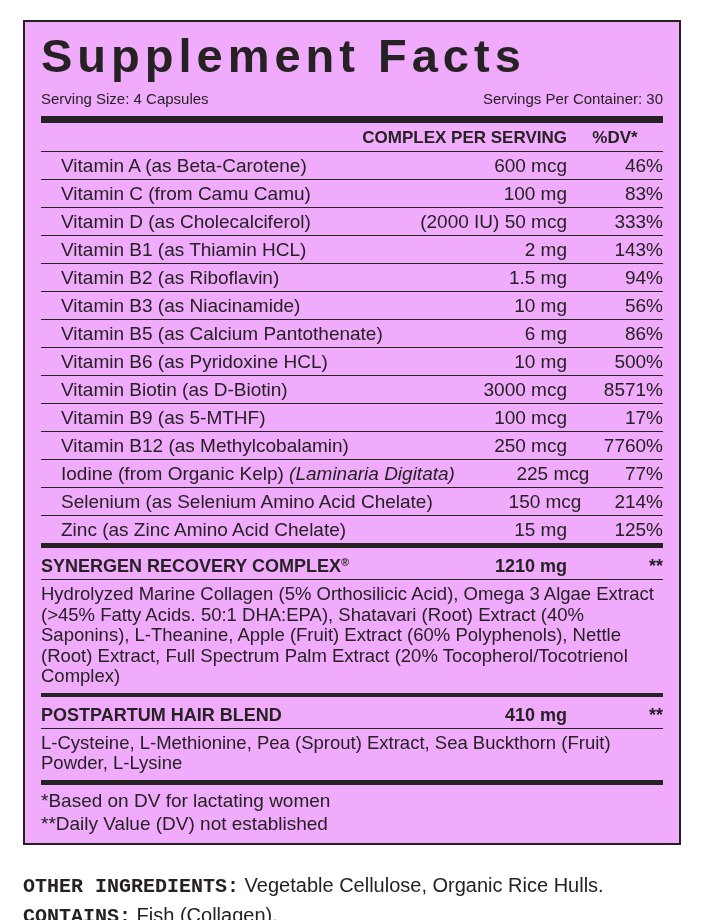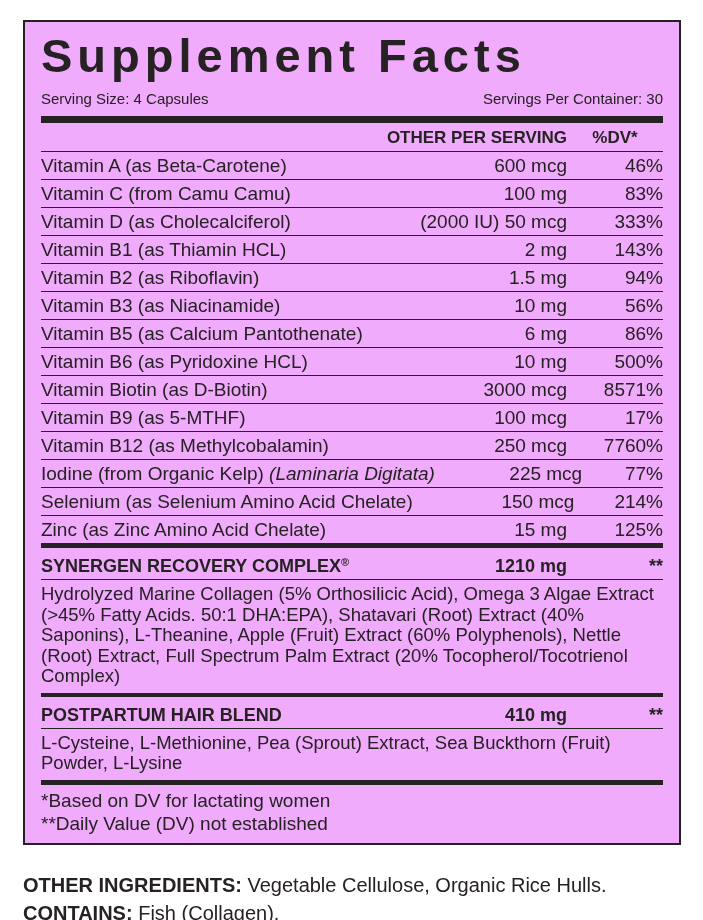--- a/index.html
+++ b/index.html
@@ -52,21 +52,21 @@
   .col-dv{width:96px;text-align:center;white-space:nowrap;}
   .row{
     display:flex;
     align-items:baseline;
     font-size:19px;
     line-height:20px;
     padding:3.5px 0;
     border-bottom:1.5px solid #262122;
   }
   .row.last{border-bottom:none;}
-  .row .nm{flex:1;white-space:nowrap;}
+  .row .nm{flex:1;white-space:nowrap;margin-left:20px;}
   .row .amt{width:175px;text-align:right;white-space:nowrap;}
   .row .dv{width:96px;text-align:right;white-space:nowrap;}
   .nm i{font-style:italic;}
   .blend-header{
     display:flex;
     align-items:baseline;
     font-weight:700;
     font-size:18px;
     line-height:20px;
     padding:4px 0 3px 0;
@@ -84,39 +84,39 @@
   .footnotes{
     padding-top:4px;
     font-size:19px;
     line-height:23px;
   }
   .bottom{
     margin-top:26px;
     font-size:20px;
     line-height:28px;
   }
-  .bottom b{font-weight:700;}
+  .bottom b{font-weight:700;font-family:Liberation Mono, monospace;}
 </style>
 </head>
 <body>
 
 <div class="panel">
 
   <div class="title">Supplement Facts</div>
 
   <div class="serving-row">
     <span>Serving Size: 4 Capsules</span>
     <span>Servings Per Container: 30</span>
   </div>
 
   <div class="bar bar-7"></div>
 
   <div class="cols-header">
     <span class="spacer"></span>
-    <span class="col-amt">OTHER PER SERVING</span>
+    <span class="col-amt">COMPLEX PER SERVING</span>
     <span class="col-dv">%DV*</span>
   </div>
 
   <div>
     <div class="row">
       <span class="nm"><span>Vitamin A (as Beta-Carotene)</span><i></i></span>
       <span class="amt">600 mcg</span>
       <span class="dv">46%</span>
     </div>
     <div class="row">

